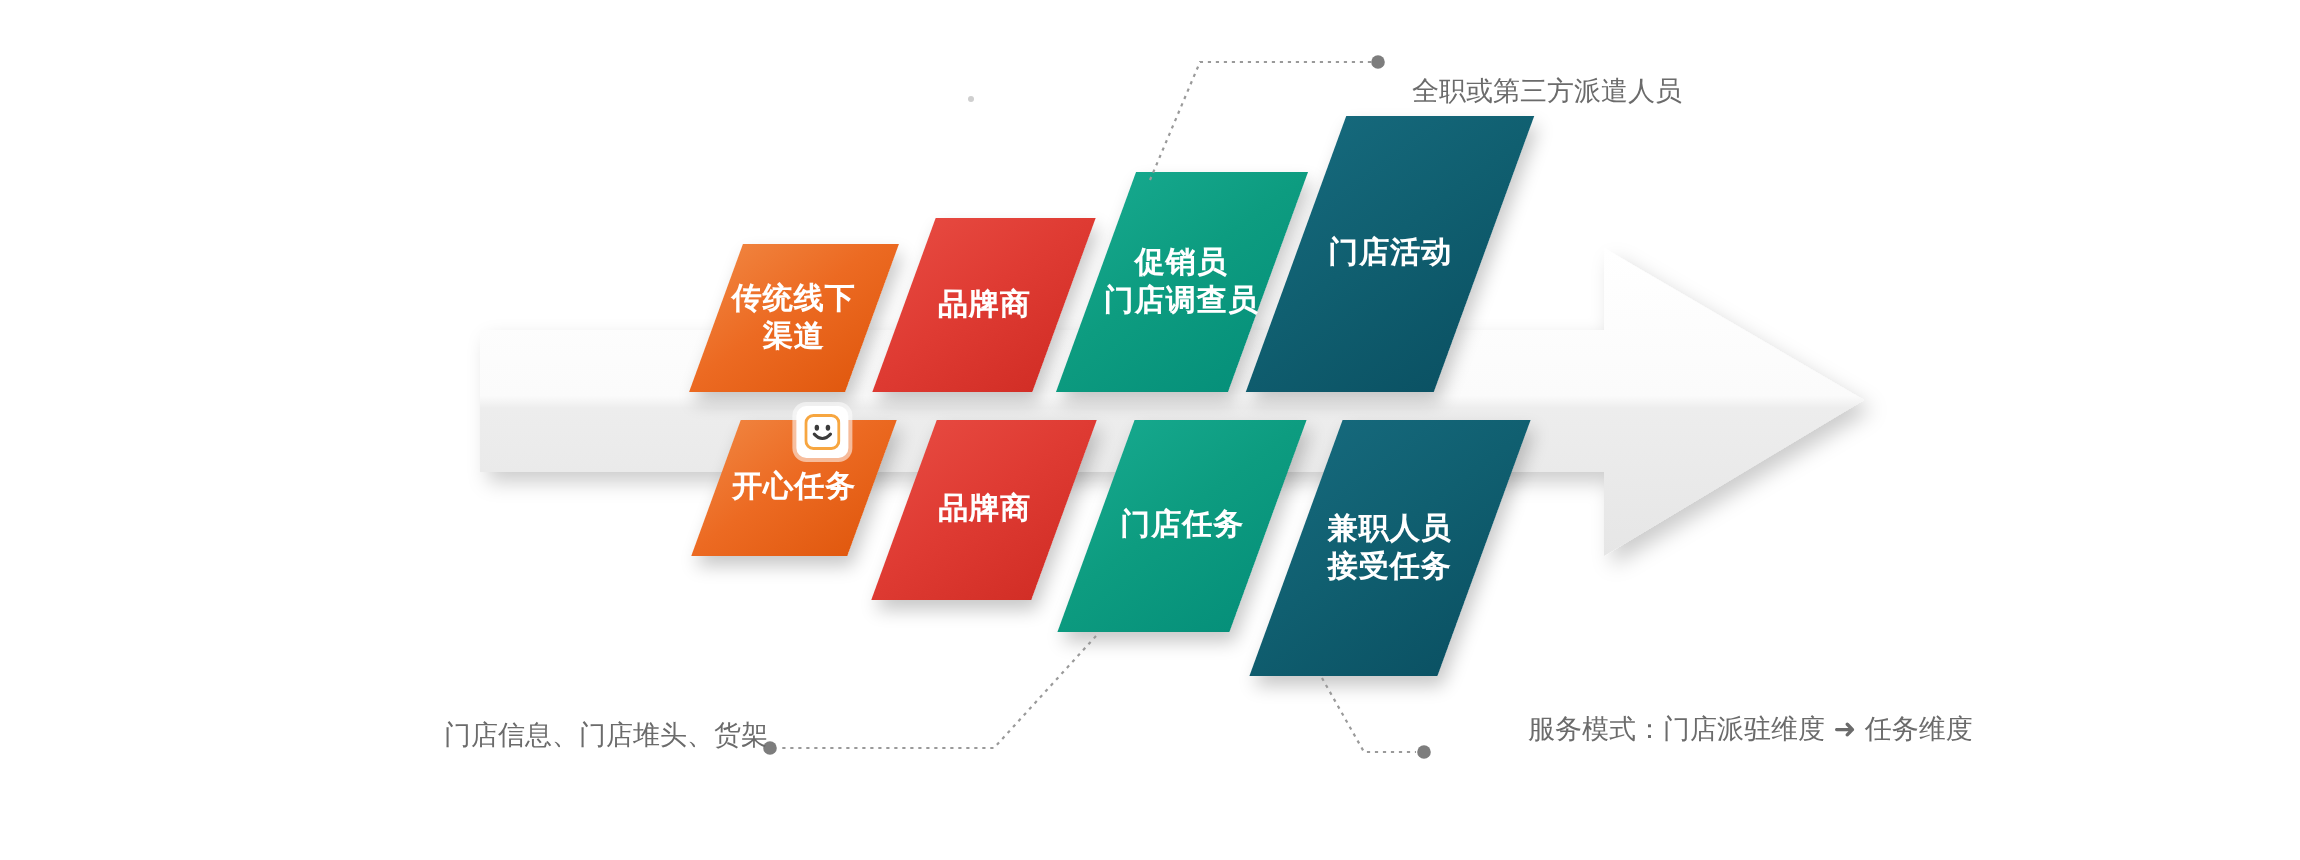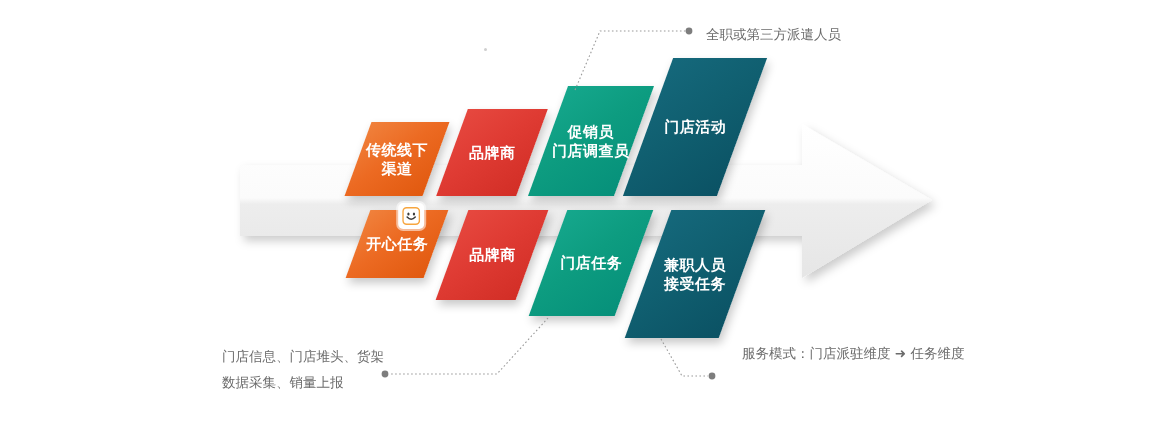--- a/index.html
+++ b/index.html
@@ -49,21 +49,21 @@
   
   #leaders{position:absolute;left:0;top:0;width:1150px;height:430px;pointer-events:none;}
   .anno{
     position:absolute;
     color:#6b6b6b;
     font-size:13.5px;
     line-height:1.9;
     white-space:nowrap;
     font-family:"DejaVu Sans","Liberation Sans",sans-serif;
   }
-  .anno .row{display:block;}
+  .anno .row{display:block;margin-top:12px;}
   .speck{position:absolute;width:3px;height:3px;border-radius:50%;background:#cfcfcf;}
 </style>
 </head>
 <body>
 
 <div id="stage">
 
   <svg id="bg-arrow" viewBox="0 0 1150 430" xmlns="http://www.w3.org/2000/svg">
     <defs>
       <filter id="arrowShadow" x="-20%" y="-20%" width="150%" height="160%">
@@ -135,20 +135,19 @@
   </svg>
 
   <span class="speck" style="left:484px;top:48px;"></span>
 
   <div class="anno" style="left:706px;top:22px;">
     <span class="row">全职或第三方派遣人员</span>
   </div>
 
   <div class="anno" style="left:222px;top:344px;">
     <span class="row">门店信息、门店堆头、货架</span>
-    <span class="row">数据采集、销量上报</span>
   </div>
 
-  <div class="anno" style="left:742px;top:341px;text-align:center;">
+  <div class="anno" style="left:764px;top:341px;text-align:center;">
     <span class="row">服务模式：门店派驻维度 ➜ 任务维度</span>
   </div>
 
 </div>
 
 </body></html>

